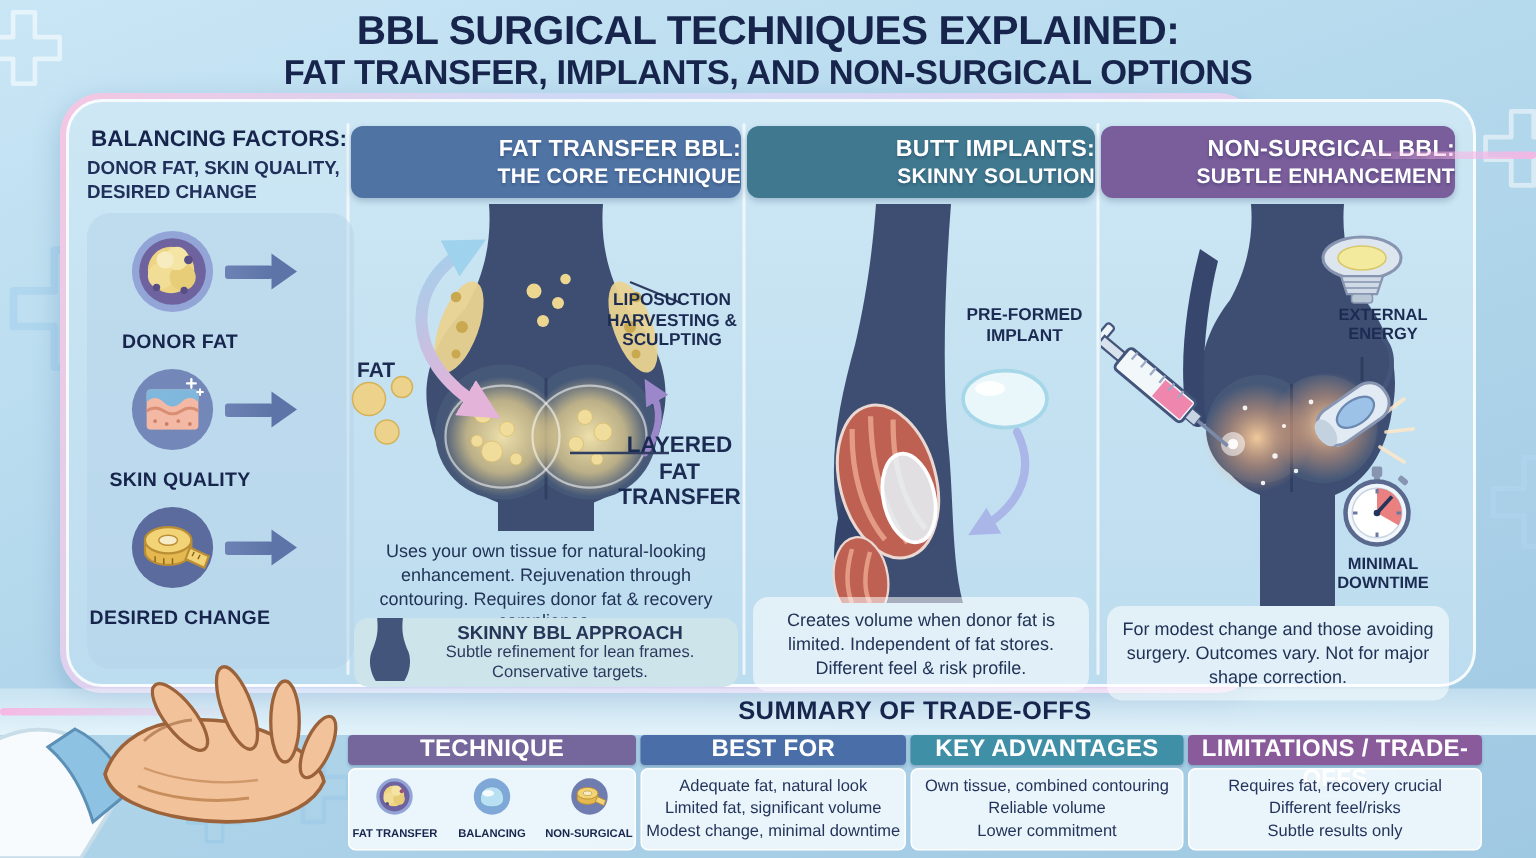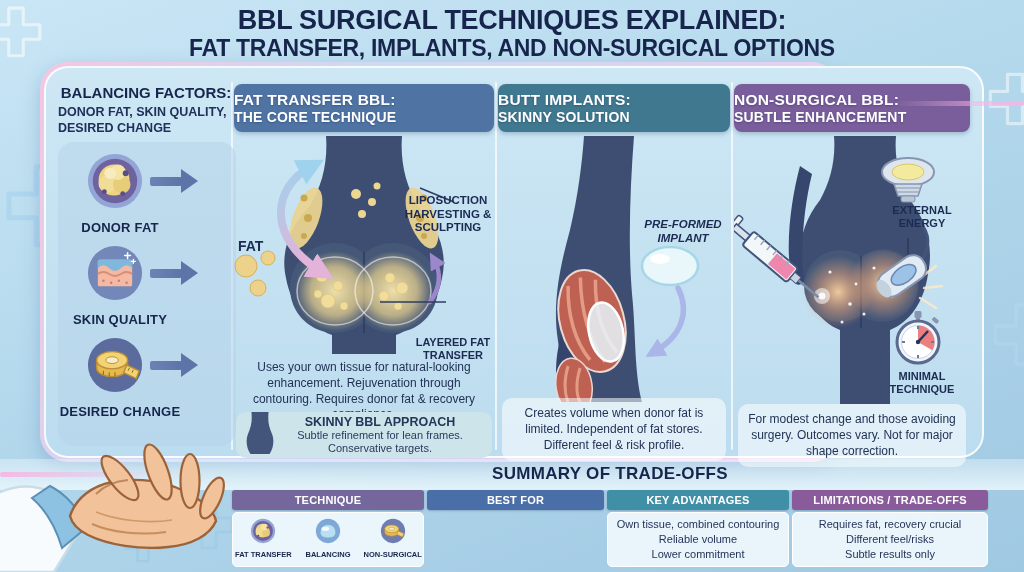--- a/index.html
+++ b/index.html
@@ -30,49 +30,49 @@
   .factor-arrow{position:absolute;left:88px;display:flex;align-items:center;}
   .arrow-shaft{width:32px;height:9px;background:linear-gradient(90deg,#6d82b4,#5d74a8);border-radius:2px;}
   .arrow-head{width:0;height:0;border-top:12px solid transparent;border-bottom:12px solid transparent;border-left:17px solid #5d74a8;margin-left:-1px;}
   .factor-label{position:absolute;left:-6px;width:128px;text-align:center;font-size:13px;font-weight:700;color:#17254d;letter-spacing:.2px;}
 
   .col{position:absolute;top:16px;height:372px;}
   .col-fat{left:188px;width:260px;}
   .col-implant{left:452px;width:232px;}
   .col-nonsurg{left:688px;width:236px;}
   .col-header{position:absolute;left:0;right:0;top:0;height:48px;border-radius:8px;display:flex;flex-direction:column;
-    align-items:flex-start;justify-content:center;color:#fff;text-shadow:0 1px 2px rgba(20,40,80,.35);z-index:3;
+    align-items:flex-end;justify-content:center;color:#fff;text-shadow:0 1px 2px rgba(20,40,80,.35);z-index:3;
     box-shadow:0 2px 4px rgba(30,60,100,.25);}
   .ch1{font-size:15.5px;font-weight:700;letter-spacing:.2px;}
   .ch2{font-size:14px;font-weight:700;letter-spacing:.2px;}
   .illus{position:absolute;left:0;top:52px;z-index:1;}
   .flabel{position:absolute;z-index:3;text-align:center;font-weight:700;color:#1c2b52;line-height:1.18;}
   .label-fat{left:4px;top:154px;width:52px;font-size:14px;text-align:left;}
   .label-lipo{left:168px;top:110px;width:92px;font-size:11.5px;}
-  .label-layered{left:178px;top:204px;width:82px;font-size:11px;margin-top:48px;}
-  .label-implant{left:144px;top:134px;width:82px;font-size:11.5px;font-style:italic;}
+  .label-layered{left:178px;top:204px;width:82px;font-size:15px;}
+  .label-implant{left:144px;top:120px;width:82px;font-size:11.5px;}
   .label-energy{left:146px;top:120px;width:84px;font-size:11px;}
   .label-downtime{left:146px;top:286px;width:84px;font-size:11px;}
   .col-desc{position:absolute;left:2px;right:2px;text-align:center;font-size:12px;color:#223356;line-height:1.32;z-index:2;}
   .col-fat .col-desc{top:276px;}
   .boxed{background:rgba(255,255,255,.55);border-radius:10px;padding:8px 4px;left:4px;right:4px;}
   .col-implant .col-desc{top:314px;}
   .col-nonsurg .col-desc{top:320px;}
   .subbox{position:absolute;left:2px;right:2px;top:328px;height:46px;background:#cde4ea;border-radius:10px;
     display:flex;align-items:center;padding:2px 8px;box-sizing:border-box;z-index:2;}
   .subbox-text{flex:1;text-align:center;}
   .subbox-title{font-size:12.5px;font-weight:700;color:#263659;}
   .subbox-body{font-size:11px;color:#2b3a5e;line-height:1.2;}
 
   .summary-band{position:absolute;left:0;top:459px;width:1024px;height:31px;z-index:2;
     background:linear-gradient(180deg,rgba(245,252,255,.35),rgba(236,248,253,.85));}
   .summary-title{position:absolute;left:232px;width:756px;top:464px;text-align:center;font-size:17px;font-weight:700;
     color:#17254d;letter-spacing:.3px;z-index:3;}
   .tbl{position:absolute;left:232px;top:490px;display:grid;grid-template-columns:192px 177px 182px 196px;gap:3px;z-index:3;}
-  .th{height:20px;line-height:20px;border-radius:3px;text-align:center;color:#fff;font-size:11px;font-weight:700;
+  .th{height:20px;line-height:20px;border-radius:3px;text-align:center;color:#fff;font-size:16px;font-weight:700;
     letter-spacing:.2px;box-shadow:0 1px 2px rgba(30,50,90,.25);}
   .td{height:53px;margin-top:2px;background:rgba(240,248,253,.92);border:1px solid #fff;border-radius:5px;
     display:flex;flex-direction:column;justify-content:center;text-align:center;font-size:11px;color:#24345a;line-height:1.38;}
   .td-tech{flex-direction:row;align-items:center;justify-content:flex-end;gap:4px;}
   .tech-item{display:flex;flex-direction:column;align-items:center;width:62px;}
   .tech-label{font-size:7.5px;font-weight:700;color:#17254d;margin-top:2px;white-space:nowrap;}
 
   .hand{position:absolute;left:0;top:424px;z-index:5;}
 </style>
 </head>
@@ -357,21 +357,21 @@
           <rect x="14" y="-24" width="7" height="4" rx="1.5" fill="#8795b0" transform="rotate(40 17 -22)"></rect>
           <circle r="21" fill="#f0f6fb" stroke="#5a6a8e" stroke-width="3"></circle>
           <circle r="16.5" fill="#ffffff" stroke="#c8d4e2" stroke-width="1"></circle>
           <path d="M0,0 L0,-16.5 A16.5,16.5 0 0 1 14.3,8.2 Z" fill="#e86a6a" opacity=".85"></path>
           <path d="M0,-13 V-16 M13,0 H16 M0,13 V16 M-13,0 H-16" stroke="#6a7a9e" stroke-width="2"></path>
           <line x1="0" y1="0" x2="10" y2="-11" stroke="#24345a" stroke-width="2.5"></line>
           <circle r="2.2" fill="#24345a"></circle>
         </g>
       </svg>
       <div class="flabel label-energy">EXTERNAL ENERGY</div>
-      <div class="flabel label-downtime">MINIMAL TECHNIQUE</div>
+      <div class="flabel label-downtime">MINIMAL DOWNTIME</div>
       <div class="col-desc boxed">For modest change and those avoiding surgery. Outcomes vary. Not for major shape correction.</div>
     </div>
   </div>
   </div>
 
   <div class="summary-band"></div>
   <div class="summary-title">SUMMARY OF TRADE-OFFS</div>
 
   <div class="tbl">
     <div>
@@ -411,20 +411,25 @@
               <ellipse cx="27" cy="25" rx="6.5" ry="3.5" fill="#f7ecc8" stroke="#b98e35" stroke-width="1"></ellipse>
               <path d="M42,30 L55,36 L52,44 L39,38 Z" fill="#f2d375" stroke="#b98e35" stroke-width="1.5"></path>
             </svg>
           </span>
           <div class="tech-label">NON-SURGICAL</div>
         </div>
       </div>
     </div>
     <div>
       <div class="th" style="background: rgb(74, 110, 168);">BEST FOR</div>
+      <div class="td">
+        <div>Adequate fat, natural look</div>
+        <div>Limited fat, significant volume</div>
+        <div>Modest change, minimal downtime</div>
+      </div>
     </div>
     <div>
       <div class="th" style="background: rgb(63, 143, 166);">KEY ADVANTAGES</div>
       <div class="td">
         <div>Own tissue, combined contouring</div>
         <div>Reliable volume</div>
         <div>Lower commitment</div>
       </div>
     </div>
     <div>

